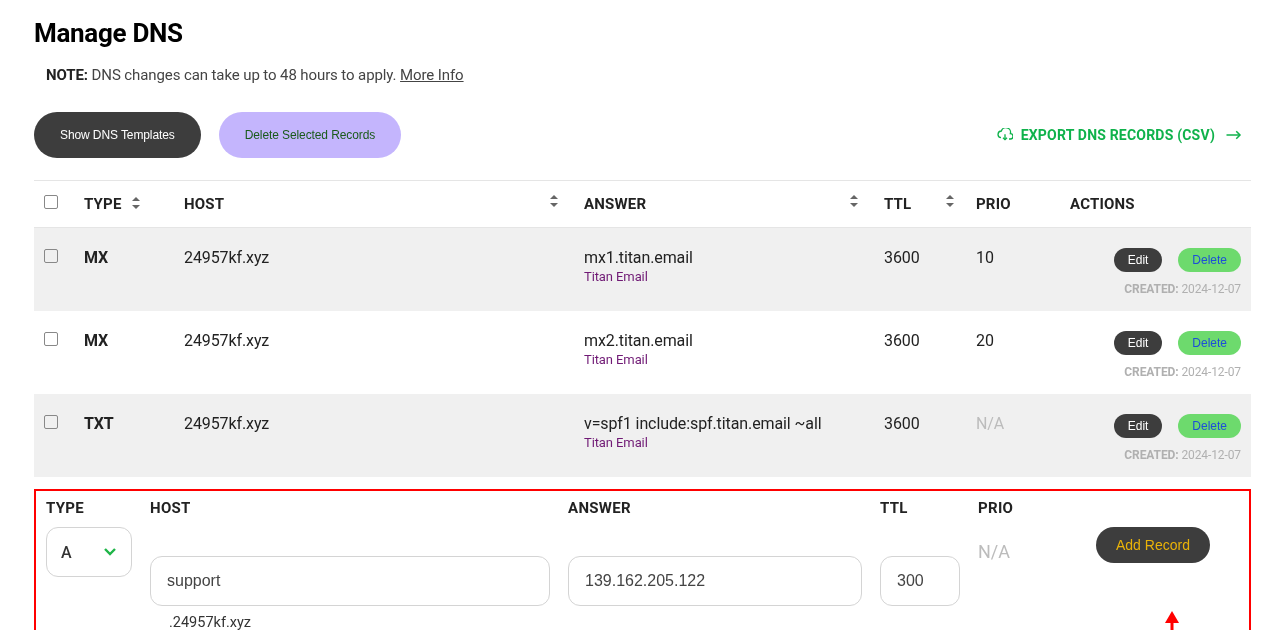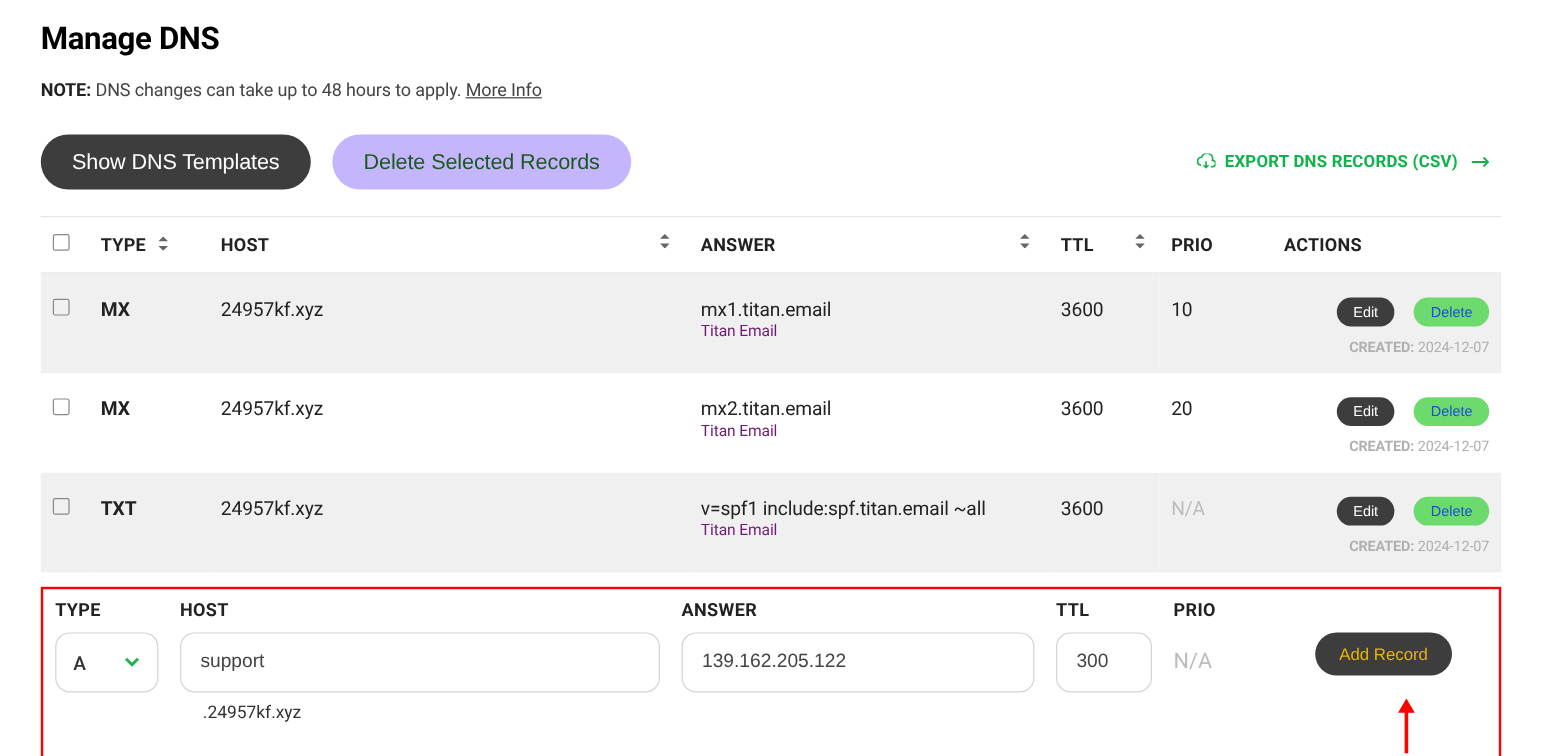--- a/index.html
+++ b/index.html
@@ -18,39 +18,40 @@
     font-size: 26px;
     font-weight: 700;
     margin: 6px 0 18px 0;
     letter-spacing: -0.3px;
   }
 
   .note-line {
     font-size: 15px;
     color: #444;
     letter-spacing: -0.1px;
+    margin-left: 12px;
   }
   .note-line strong { color: #222; font-weight: 700; }
   .note-line a { color: #444; text-decoration: underline; }
 
   .toolbar {
     display: flex;
     align-items: center;
     margin-top: 28px;
     margin-bottom: 22px;
   }
   .btn {
     display: inline-flex;
     align-items: center;
     justify-content: center;
     border: none;
     border-radius: 999px;
     height: 46px;
     padding: 0 26px;
-    font-size: 18px;
+    font-size: 12px;
     font-weight: 500;
     cursor: pointer;
     letter-spacing: -0.1px;
   }
   .btn-dark { background: #3d3d3d; color: #fff; }
   .btn-green { background: #c4b5fd; color: #1a5a1a; }
   .btn + .btn { margin-left: 18px; }
 
   .export {
     margin-left: auto;
@@ -150,20 +151,21 @@
   .input {
     width: 100%;
     height: 50px;
     border: 1px solid #d4d4d4;
     border-radius: 12px;
     padding: 0 16px;
     font-size: 16px;
     color: #444;
     outline: none;
     background:#fff;
+    margin-top:29px;
   }
   .select {
     width: 100%; height: 50px;
     border: 1px solid #d4d4d4; border-radius: 12px;
     display:flex; align-items:center; justify-content:space-between;
     padding: 0 14px; cursor:pointer; background:#fff;
   }
   .select span { font-size:16px; letter-spacing: 0.5px; font-weight:500; color:#333;}
   .chev { color:#1fb548; }
 

